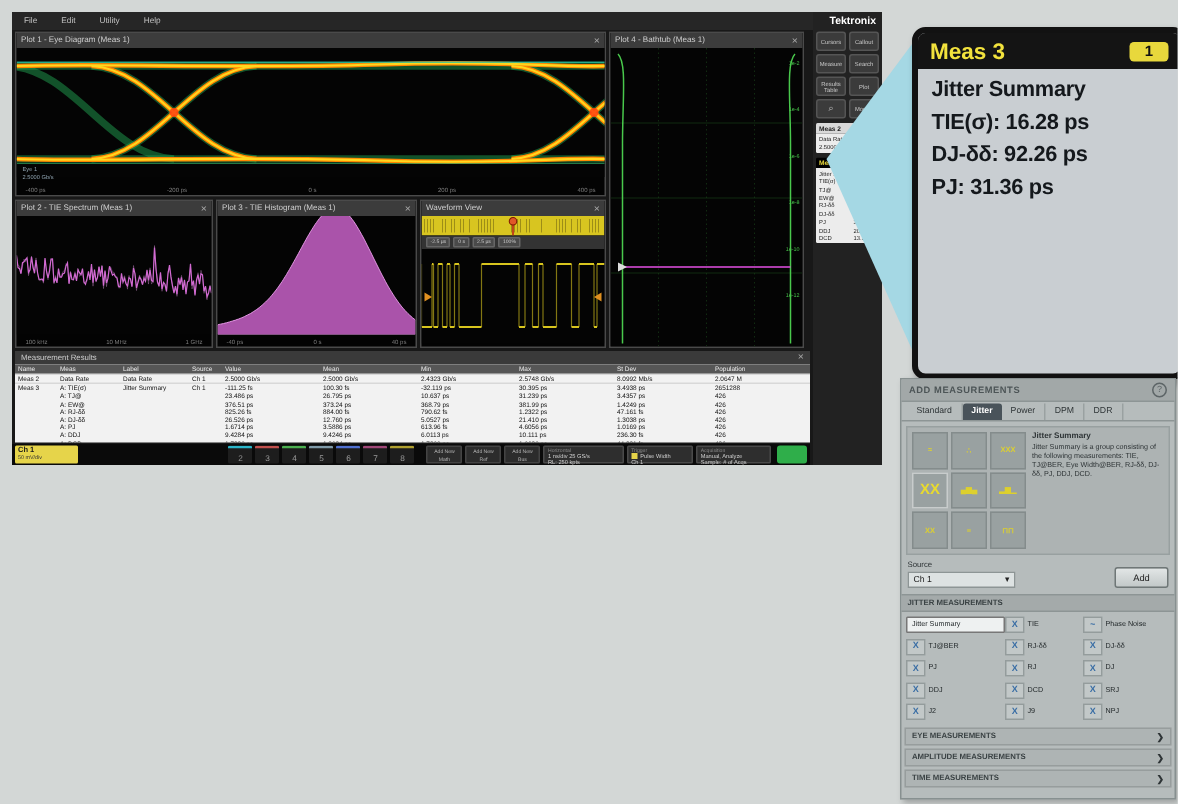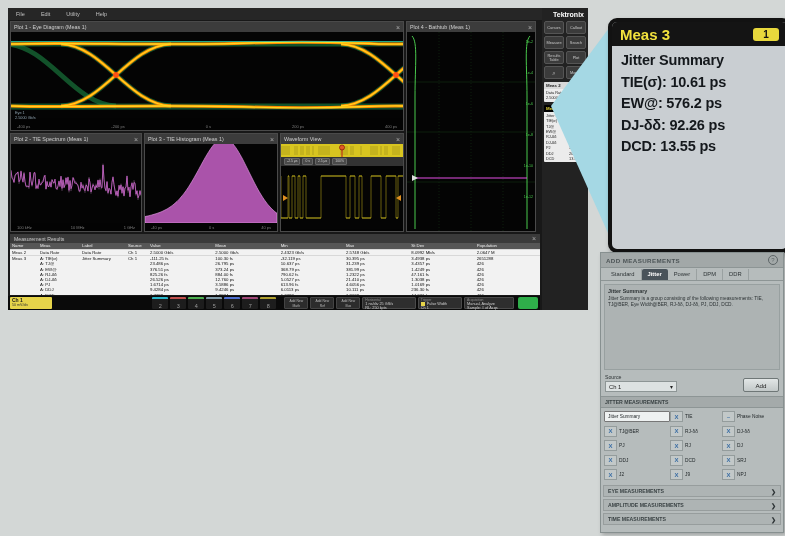--- a/index.html
+++ b/index.html
@@ -535,40 +535,50 @@
   <polygon points="551,106 612,24 612,242" fill="#a5d8e4"></polygon>
 </svg>
 
 <div id="callout" class="abs">
   <div id="callout-head">
     <span id="callout-title">Meas 3</span>
     <span id="callout-pill">1</span>
   </div>
   <div id="callout-lines">
       <div>Jitter Summary</div>
-      <div>TIE(σ): 10.61 ps</div>
-      <div>EW@: 576.2 ps</div>
+      <div>TIE(σ): 16.28 ps</div>
       <div>DJ-δδ: 92.26 ps</div>
-      <div>DCD: 13.55 ps</div>
+      <div>PJ: 31.36 ps</div>
     </div>
 </div>
 
 <div id="addmeas" class="abs">
   <div id="am-head">
     <span id="am-title">ADD MEASUREMENTS</span>
     <span id="am-help">?</span>
   </div>
   <div id="am-tabs">
       <span class="am-tab">Standard</span>
       <span class="am-tab sel">Jitter</span>
       <span class="am-tab">Power</span>
       <span class="am-tab">DPM</span>
       <span class="am-tab">DDR</span>
     </div>
   <div id="am-content">
+    <div id="am-thumbs">
+        <div class="thumb">≈</div>
+        <div class="thumb">∴</div>
+        <div class="thumb">XXX</div>
+        <div class="thumb big">XX</div>
+        <div class="thumb">▄▆▄</div>
+        <div class="thumb">▂▆▁</div>
+        <div class="thumb">XX</div>
+        <div class="thumb">≡</div>
+        <div class="thumb">⊓⊓</div>
+      </div>
     <div id="am-desc">
       <div class="dt">Jitter Summary</div>
       <div class="db">Jitter Summary is a group consisting of the following measurements: TIE, TJ@BER, Eye Width@BER, RJ-δδ, DJ-δδ, PJ, DDJ, DCD.</div>
     </div>
   </div>
   <div id="am-source-row">
     <div id="am-source-block">
       <span id="am-source-label">Source</span>
       <div id="am-source-select">
         <span>Ch 1</span>

